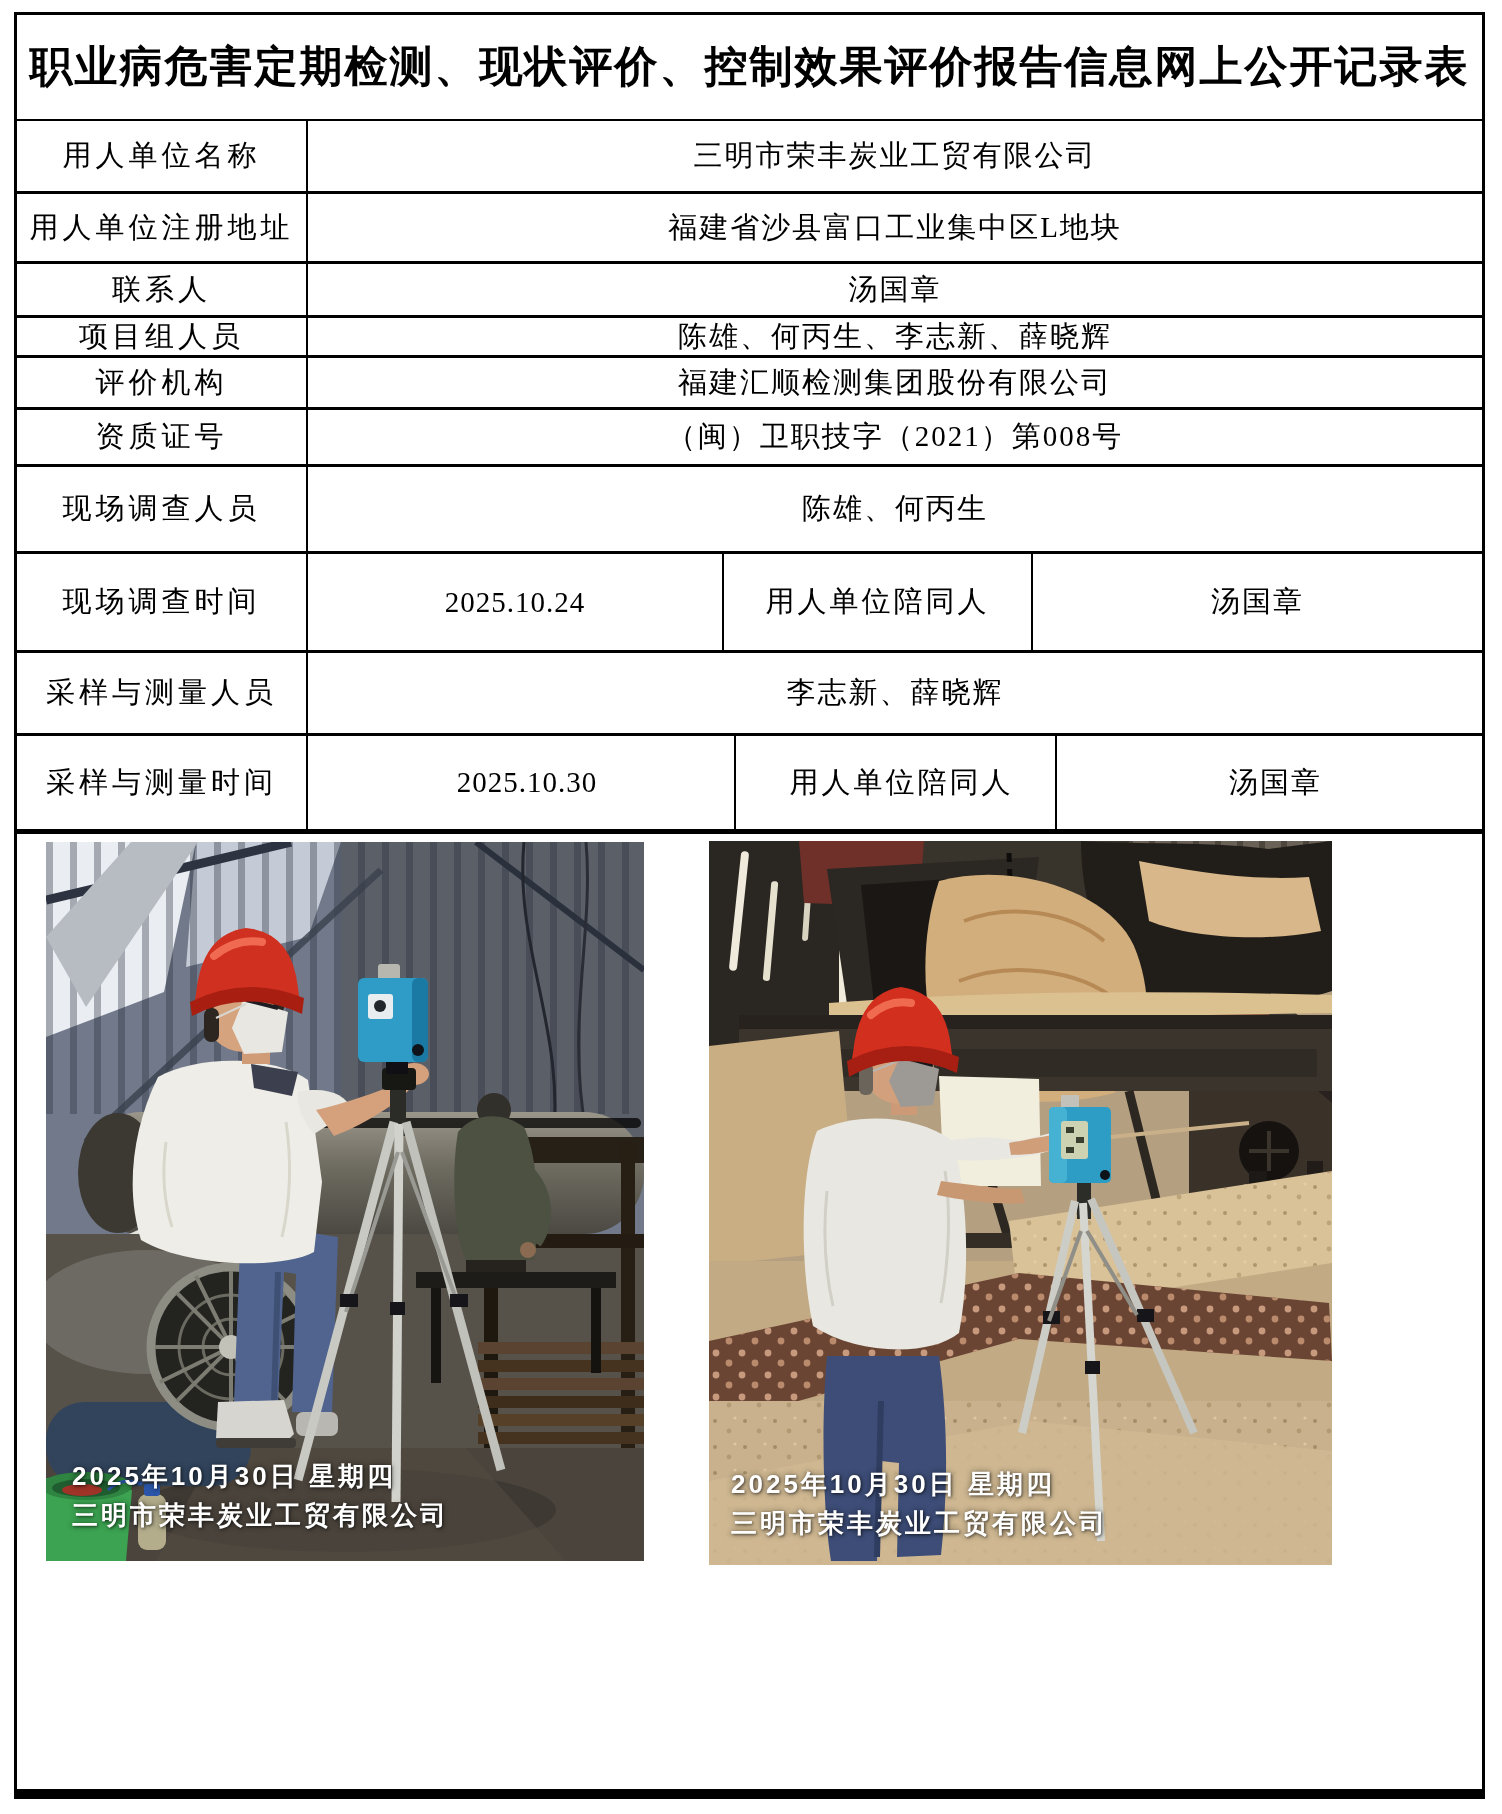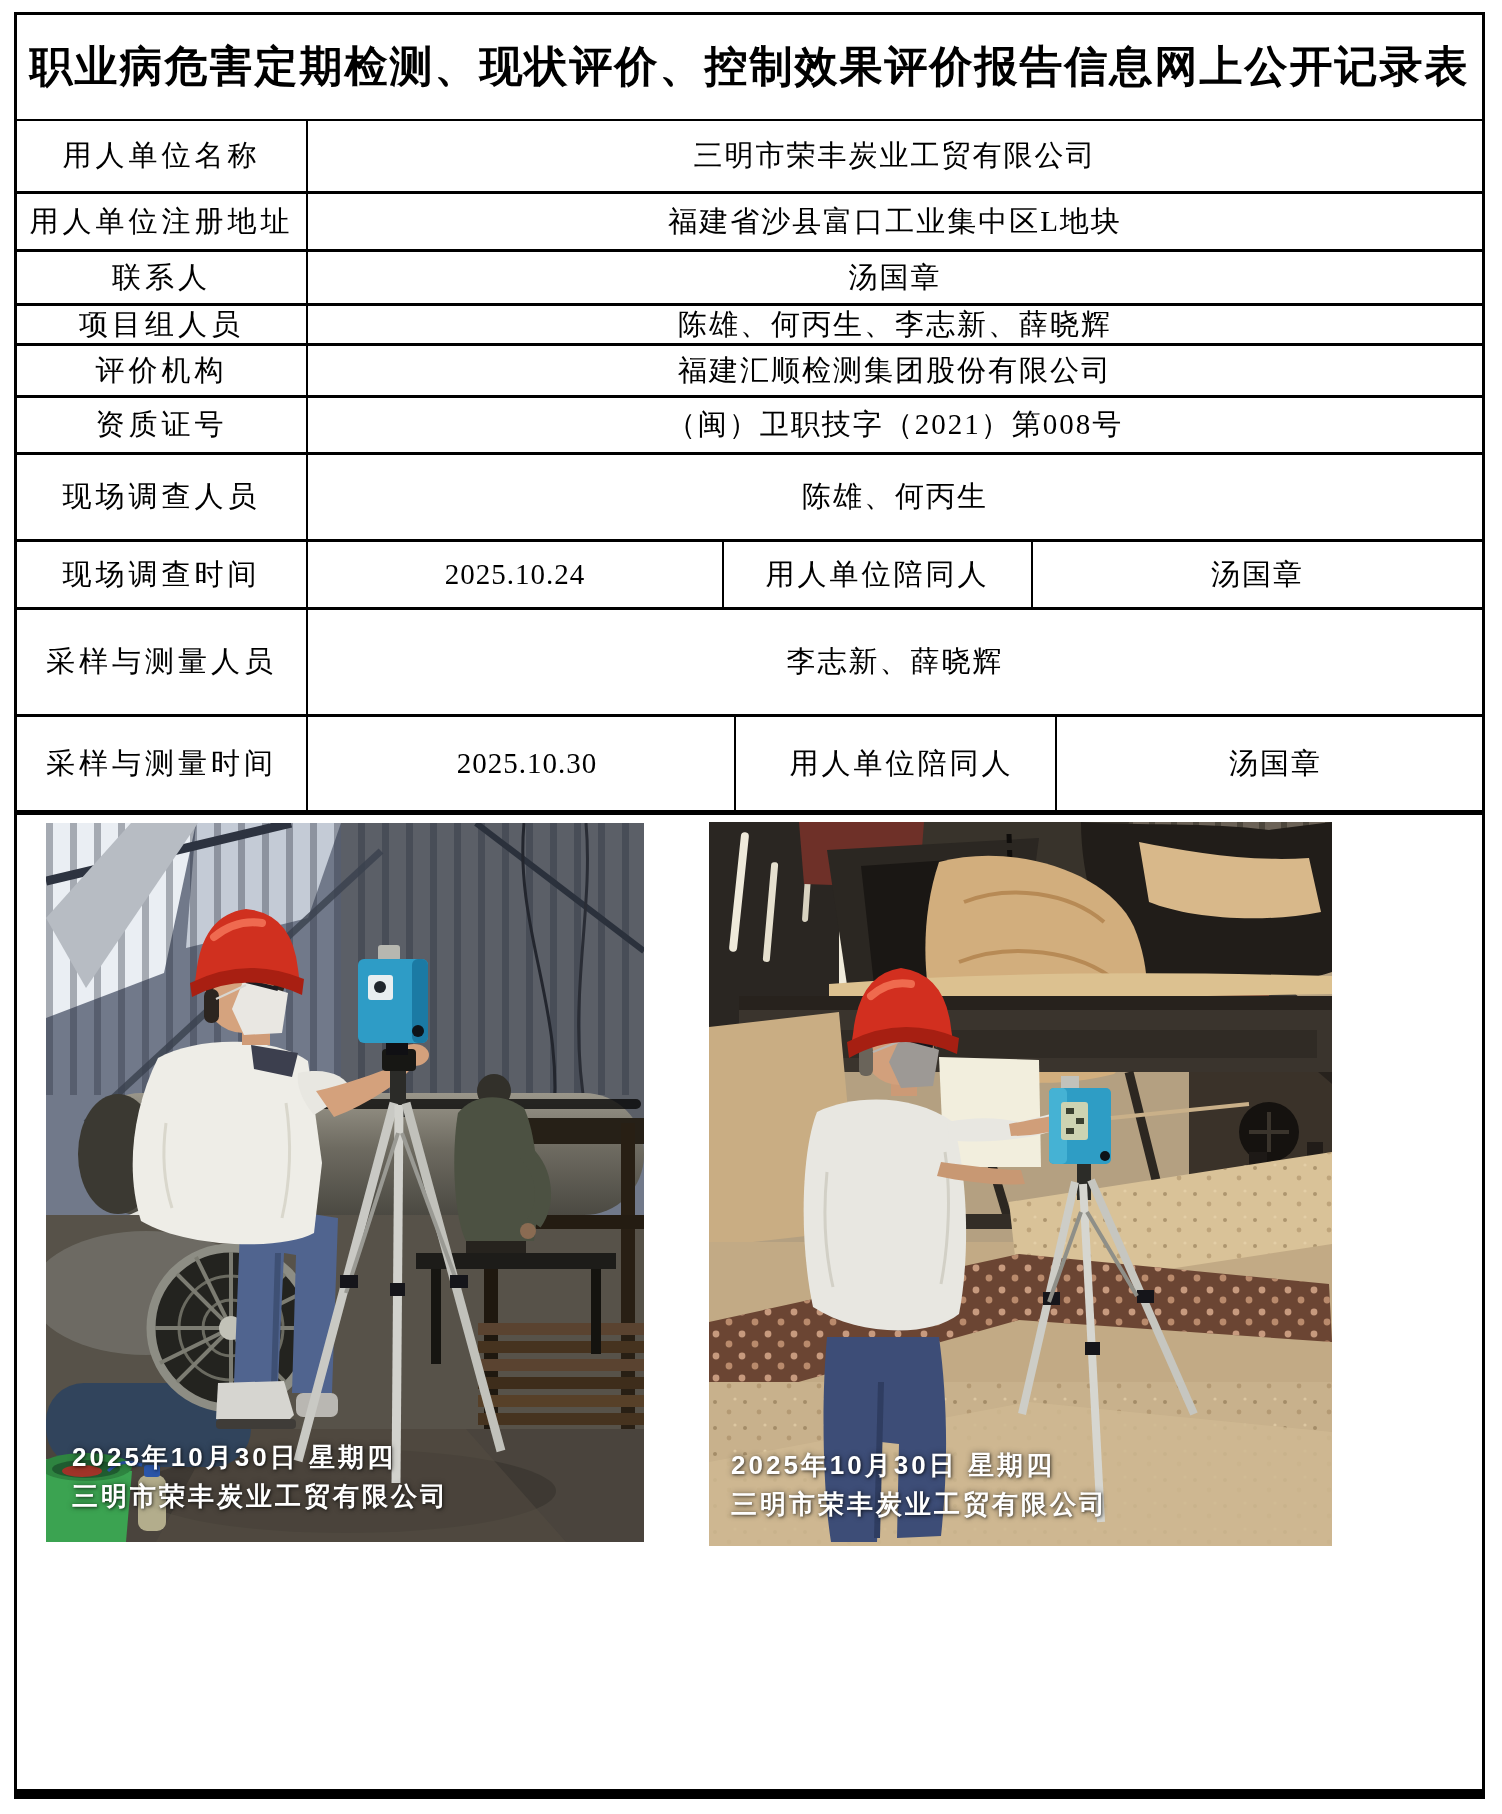--- a/index.html
+++ b/index.html
@@ -52,21 +52,21 @@
 <body>
 
 <div class="frame">
 
   <div class="title-row">职业病危害定期检测、现状评价、控制效果评价报告信息网上公开记录表</div>
 
   <div class="t-row" style="height:73px">
     <div class="cell c-label">用人单位名称</div>
     <div class="cell c-value">三明市荣丰炭业工贸有限公司</div>
   </div>
-  <div class="t-row" style="height:58px">
+  <div class="t-row" style="height:70px">
     <div class="cell c-label">用人单位注册地址</div>
     <div class="cell c-value">福建省沙县富口工业集中区L地块</div>
   </div>
   <div class="t-row" style="height:54px">
     <div class="cell c-label">联系人</div>
     <div class="cell c-value">汤国章</div>
   </div>
   <div class="t-row" style="height:40px">
     <div class="cell c-label">项目组人员</div>
     <div class="cell c-value">陈雄、何丙生、李志新、薛晓辉</div>
@@ -76,27 +76,27 @@
     <div class="cell c-value">福建汇顺检测集团股份有限公司</div>
   </div>
   <div class="t-row" style="height:57px">
     <div class="cell c-label">资质证号</div>
     <div class="cell c-value">（闽）卫职技字（2021）第008号</div>
   </div>
   <div class="t-row" style="height:87px">
     <div class="cell c-label">现场调查人员</div>
     <div class="cell c-value">陈雄、何丙生</div>
   </div>
-  <div class="t-row" style="height:68px">
+  <div class="t-row" style="height:99px">
     <div class="cell c-label">现场调查时间</div>
     <div class="cell c-v2">2025.10.24</div>
     <div class="cell c-l2">用人单位陪同人</div>
     <div class="cell c-value">汤国章</div>
   </div>
-  <div class="t-row" style="height:107px">
+  <div class="t-row" style="height:83px">
     <div class="cell c-label">采样与测量人员</div>
     <div class="cell c-value">李志新、薛晓辉</div>
   </div>
   <div class="t-row thick" style="height:98px">
     <div class="cell c-label">采样与测量时间</div>
     <div class="cell c-v2">2025.10.30</div>
     <div class="cell c-l2">用人单位陪同人</div>
     <div class="cell c-value">汤国章</div>
   </div>
 

